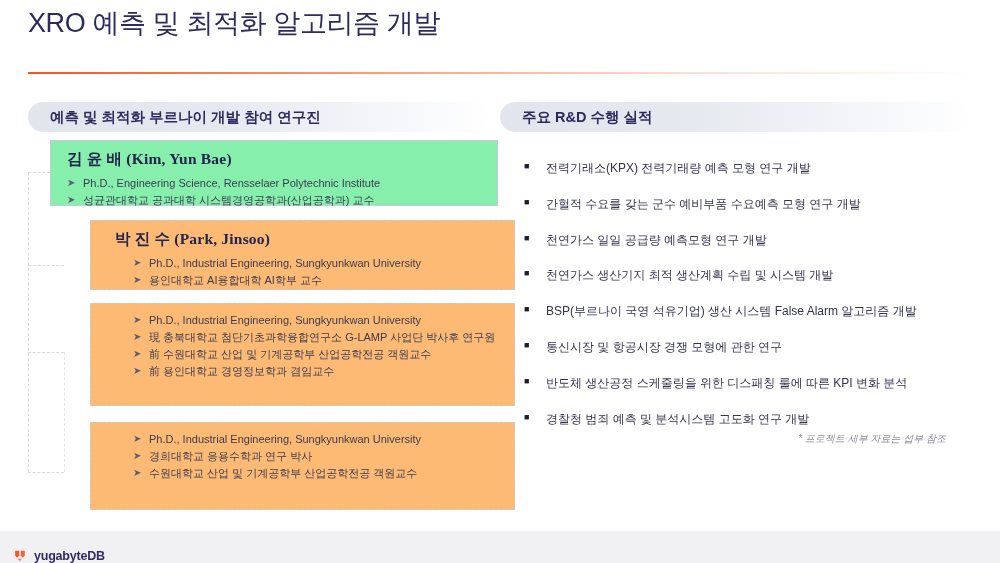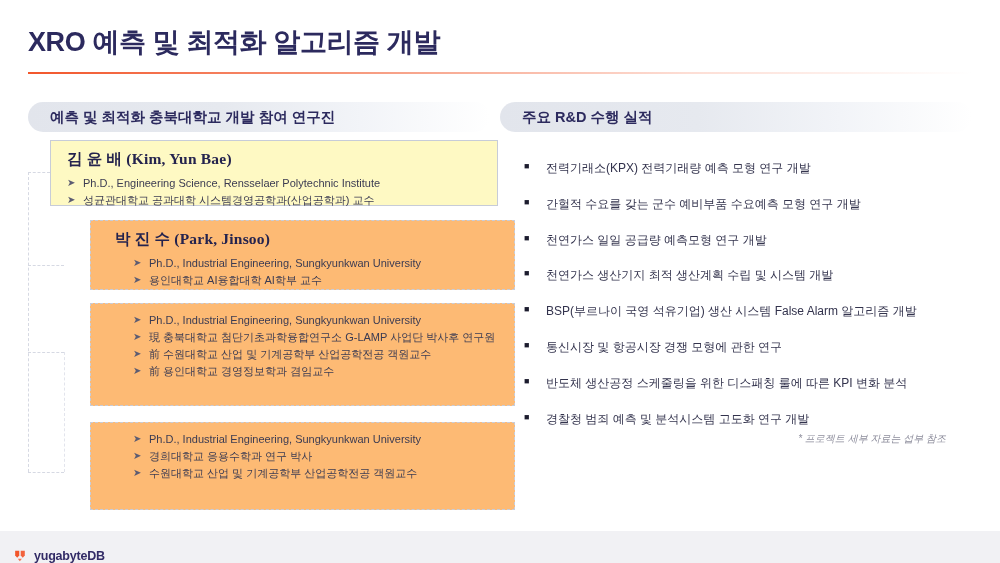--- a/index.html
+++ b/index.html
@@ -13,23 +13,23 @@
     background: #ffffff;
     font-family: "Liberation Sans", sans-serif;
     color: #2a2a4a;
     position: relative;
   }
 
   
   .slide-title {
     position: absolute;
     left: 28px;
-    top: 24px;
+    top: 5px;
     font-size: 27px;
-    font-weight: bold;
+    font-weight: normal;
     letter-spacing: -0.4px;
     color: #2c2a5e;
     white-space: nowrap;
   }
   .title-rule {
     position: absolute;
     left: 28px;
     top: 72px;
     width: 944px;
     height: 2px;
@@ -68,21 +68,21 @@
     border-color: #d6d9e3;
   }
   .card {
     position: absolute;
     box-sizing: border-box;
     border: 1px dashed #c8ccd8;
     background: #fdba74;
     padding: 8px 10px 8px 16px;
   }
   .card.highlight {
-    background: #fef9c3;
+    background: #86efac;
     border: 1px solid #c7ccd8;
   }
   .card-name {
     font-family: "Liberation Serif", serif;
     font-size: 15.5px;
     font-weight: bold;
     color: #24234e;
     letter-spacing: 0.2px;
     margin-bottom: 5px;
     white-space: nowrap;
@@ -184,21 +184,21 @@
     font-style: italic;
   }
 </style>
 </head>
 <body>
 
 <div class="slide-title">XRO 예측 및 최적화 알고리즘 개발</div>
 <div class="title-rule"></div>
 
 <div class="pill" id="pill-left">
-  <span class="pill-label">예측 및 최적화 충북대학교 개발 참여 연구진</span>
+  <span class="pill-label">예측 및 최적화 부르나이 개발 참여 연구진</span>
 </div>
 <div class="pill" id="pill-right">
   <span class="pill-label">주요 R&amp;D 수행 실적</span>
 </div>
 
 <div class="tree-area">
 
   <div class="connector" style="left:0px; top:32px; width:0; height:300px; border-left:1px dashed #d6d9e3;"></div>
   <div class="connector" style="left:0px; top:32px; width:22px; height:0; border-top:1px dashed #d6d9e3;"></div>
   <div class="connector" style="left:0px; top:125px; width:36px; height:0; border-top:1px dashed #d6d9e3;"></div>

